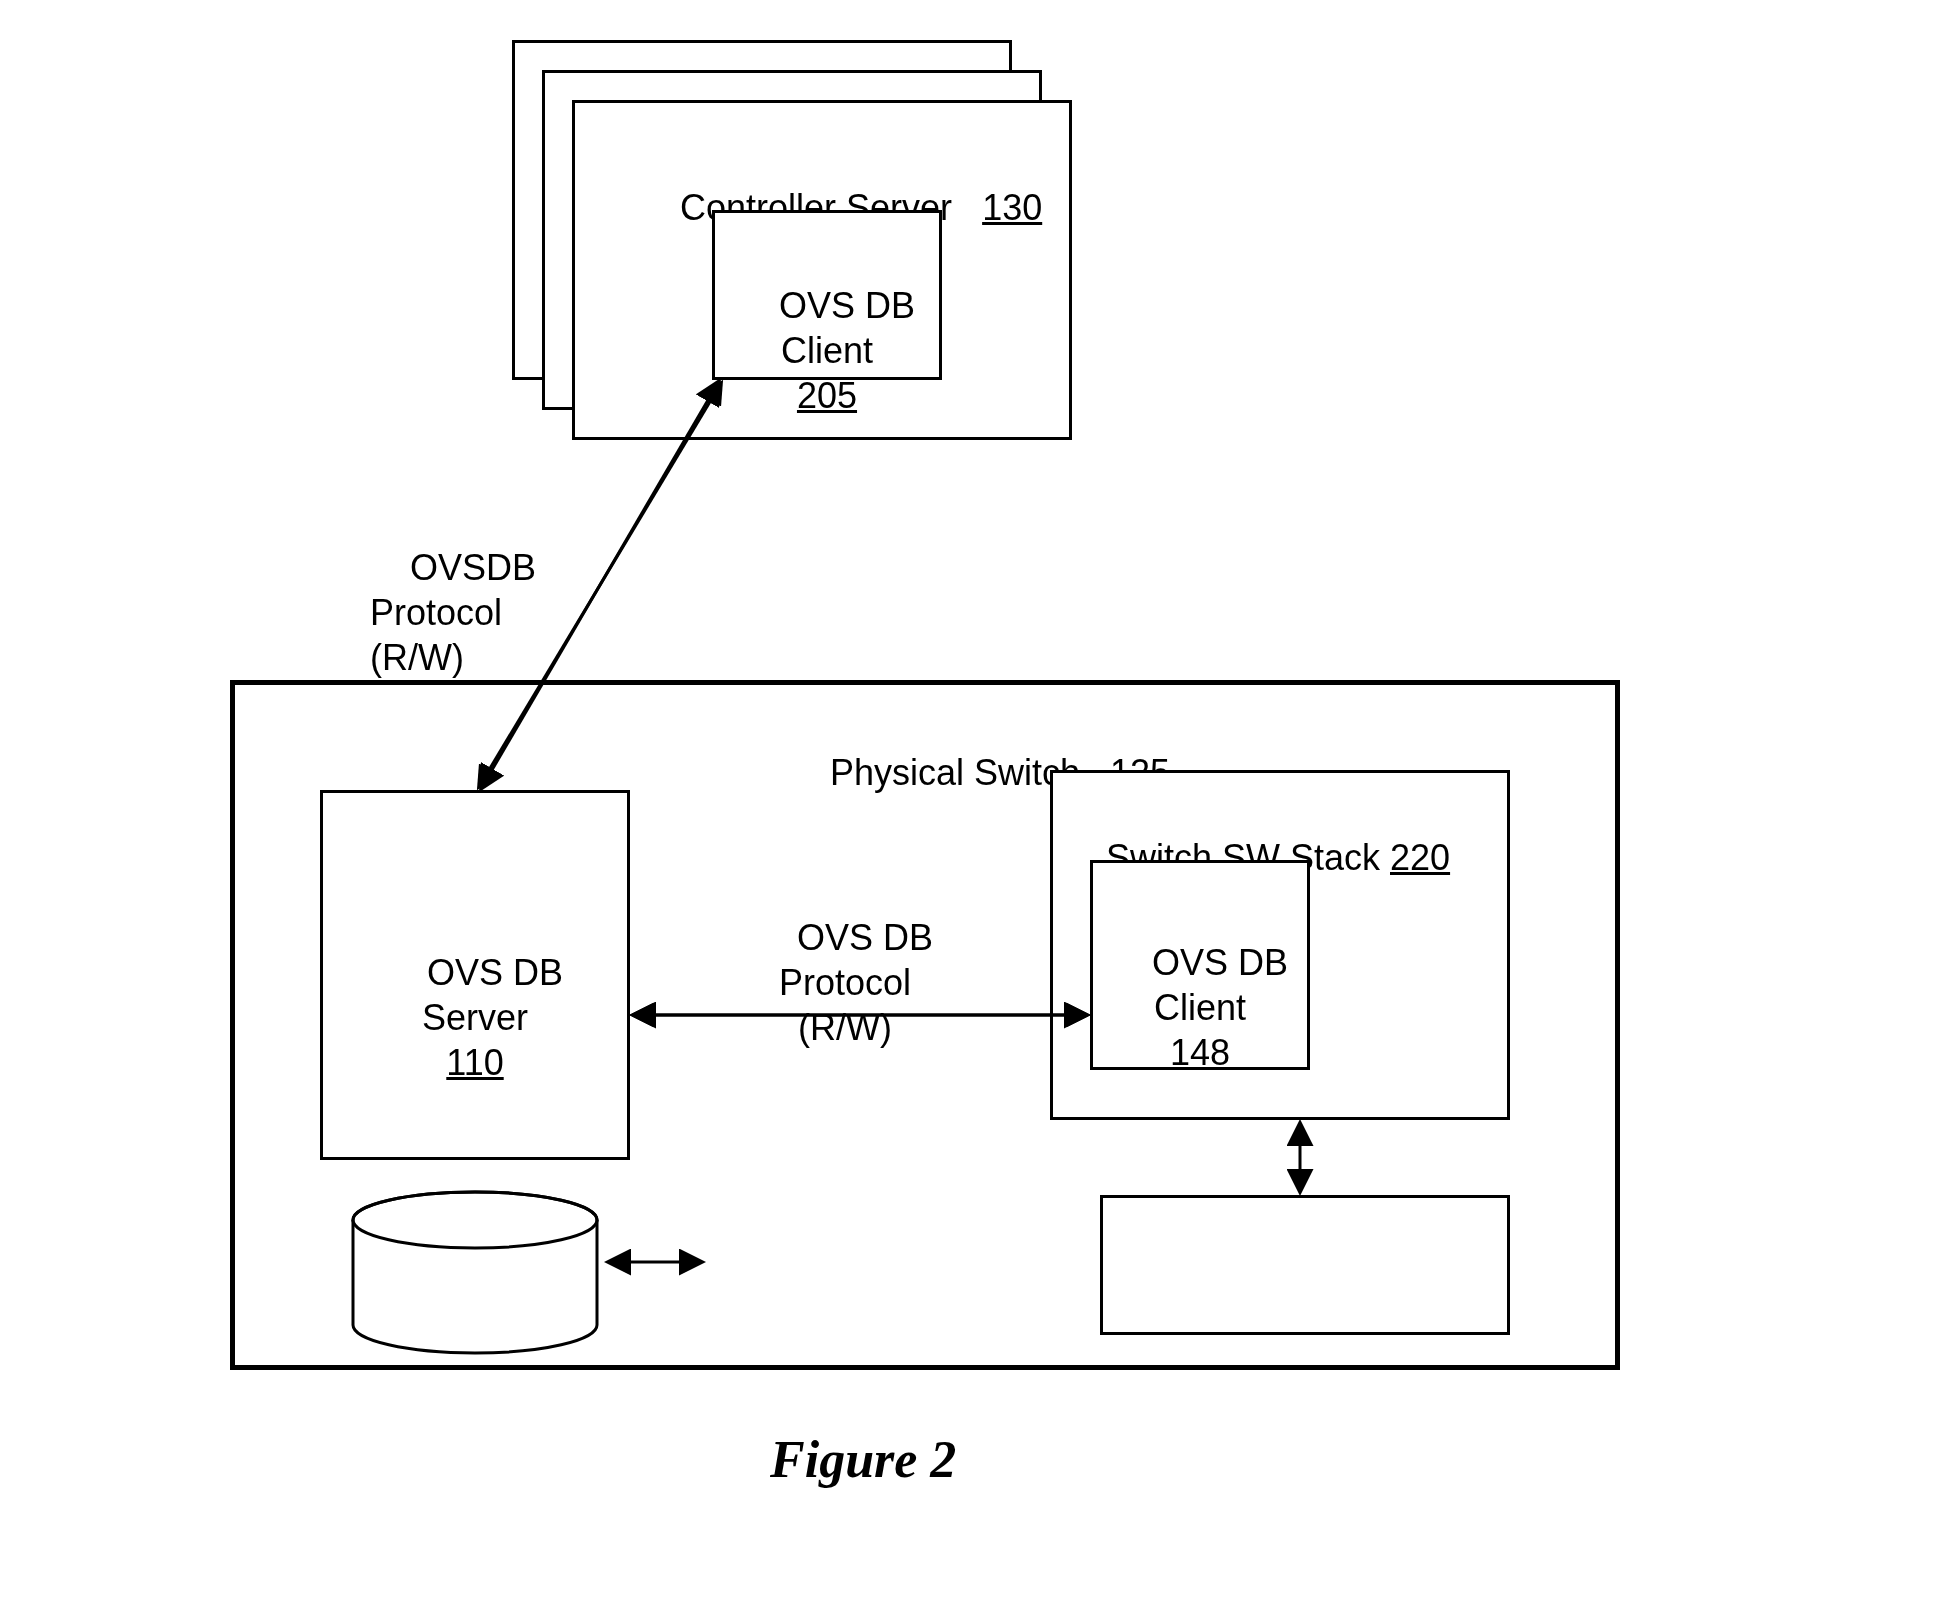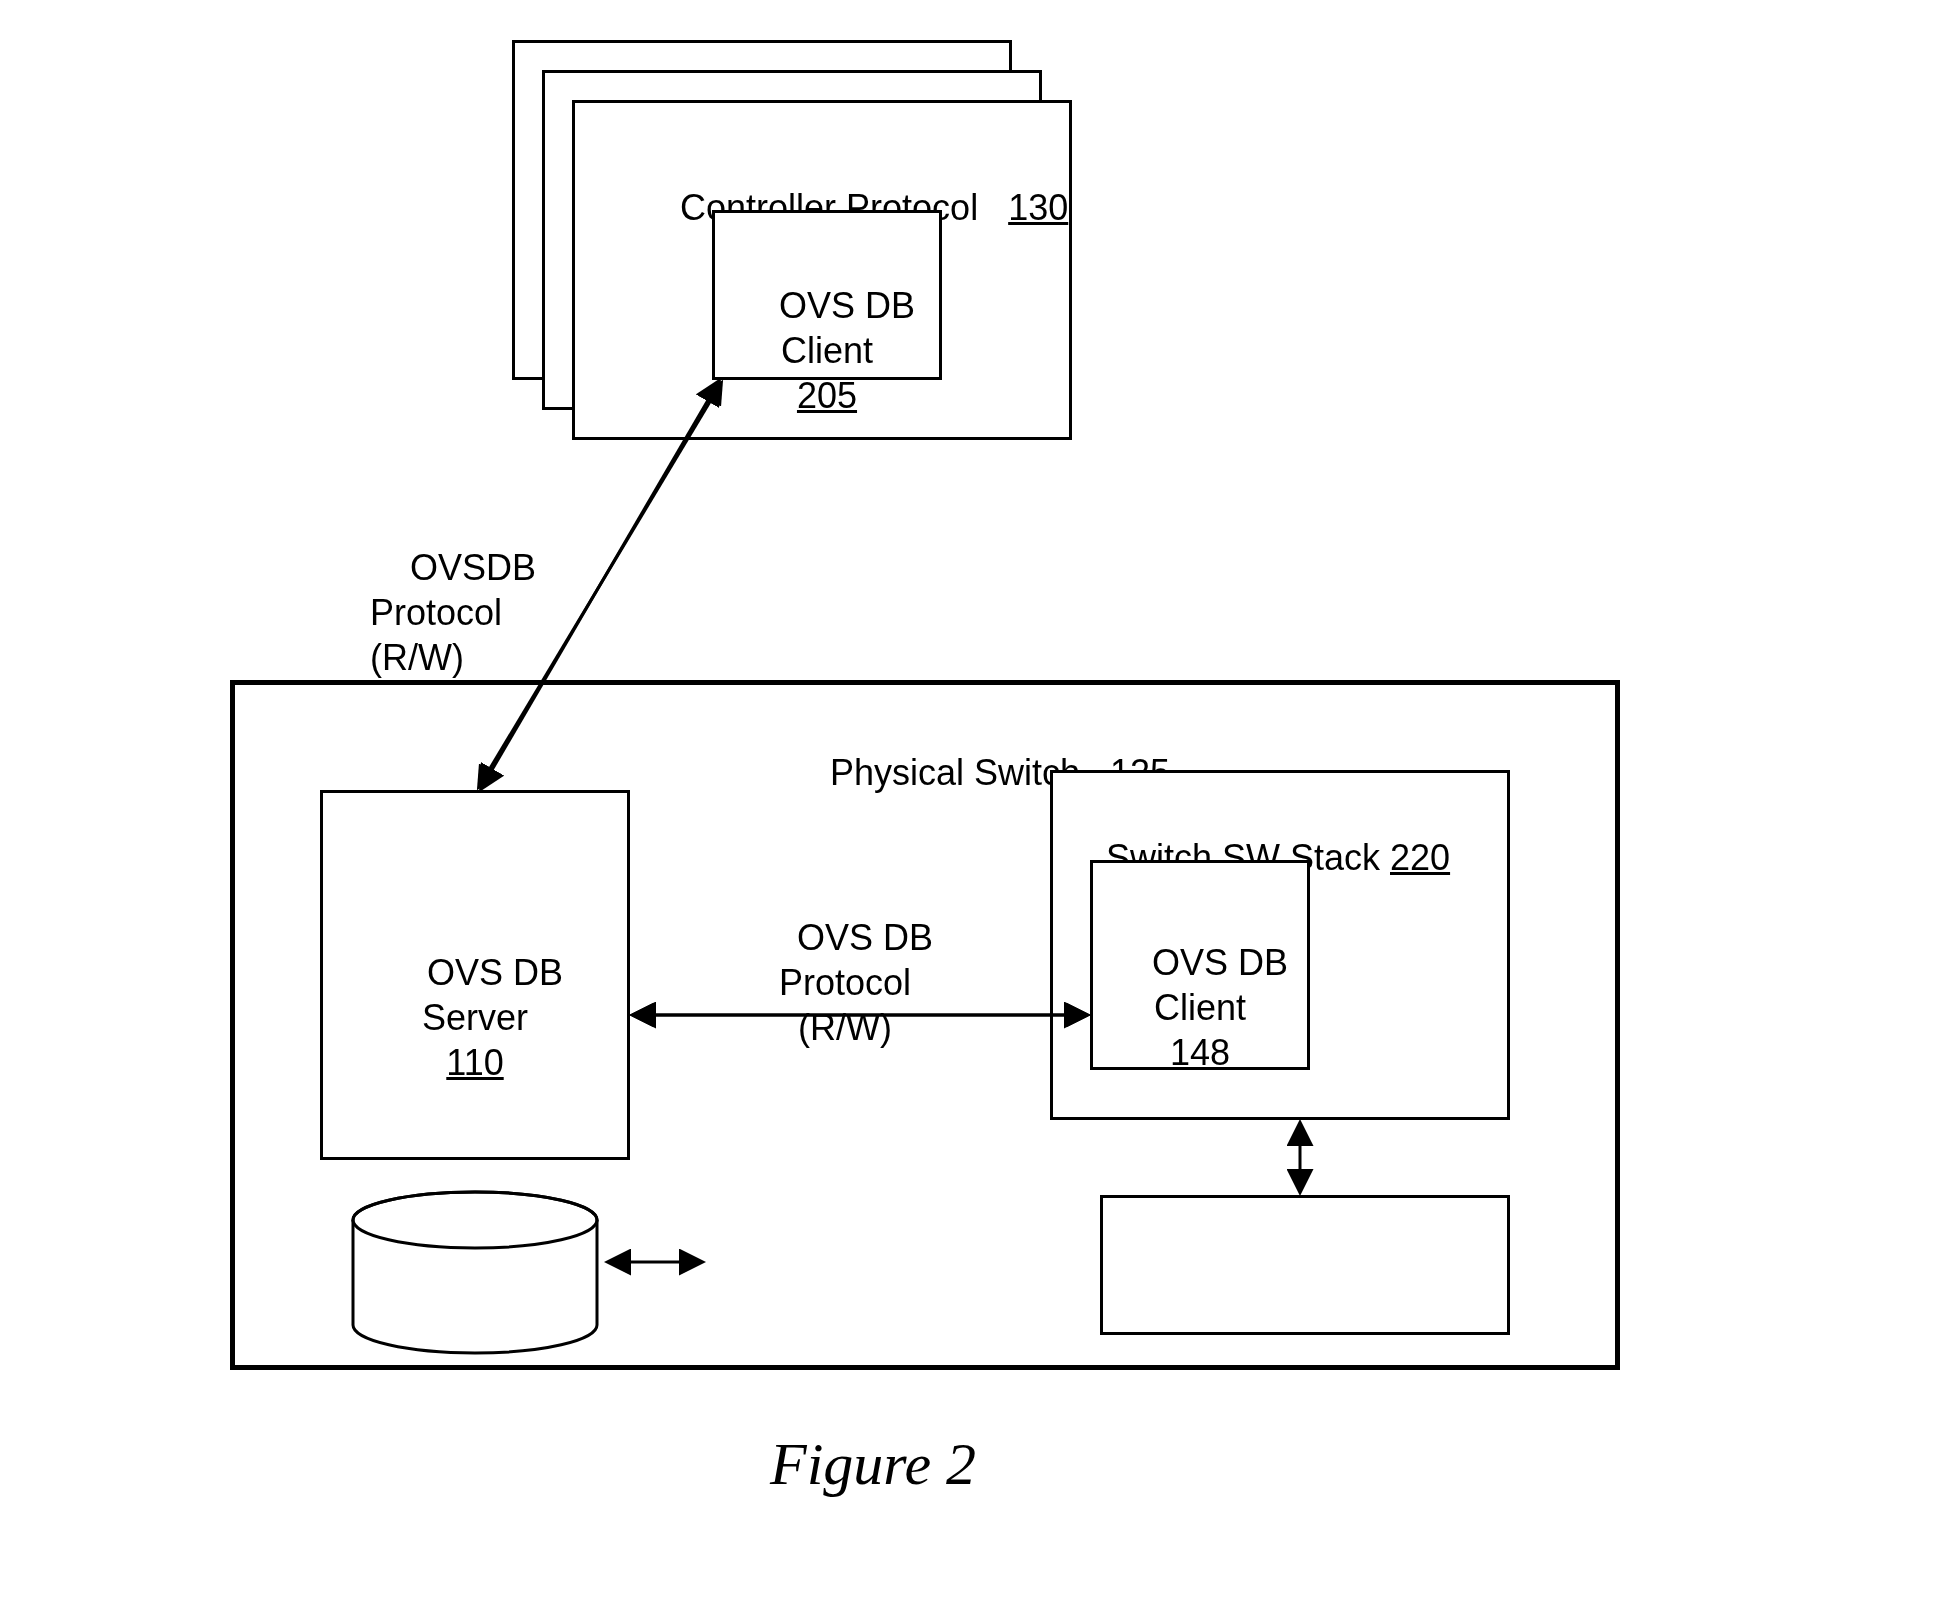--- a/index.html
+++ b/index.html
@@ -28,23 +28,23 @@
     position: absolute;
     font-size: 36px;
     color: #000;
     text-align: center;
     line-height: 1.25;
     white-space: pre;
   }
   .label .num { text-decoration: underline; }
   .figcap {
     position: absolute;
-    font-size: 60px;
+    font-size: 52px;
     font-style: italic;
-    font-weight: normal;
+    font-weight: bold;
     font-family: "Times New Roman", Times, serif;
   }
   svg.arrows {
     position: absolute;
     left: 0; top: 0;
     width: 1938px; height: 1601px;
     pointer-events: none;
   }
   .cyl {
     position: absolute;
@@ -53,21 +53,21 @@
 </head>
 <body>
 
 <div class="canvas">
 
   <div class="box" style="left:512px; top:40px; width:500px; height:340px;"></div>
   <div class="box" style="left:542px; top:70px; width:500px; height:340px;"></div>
   <div class="box" style="left:572px; top:100px; width:500px; height:340px;"></div>
 
   <div class="label" style="left:640px; top:140px; width:380px;">
-    <span>Controller Protocol</span>   <span class="num">130</span>
+    <span>Controller Server</span>   <span class="num">130</span>
   </div>
 
   <div class="box" style="left:712px; top:210px; width:230px; height:170px;"></div>
   <div class="label" style="left:712px; top:238px; width:230px;">
     <span>OVS DB
 Client</span>
 <span class="num">205</span>
   </div>
 
   <div class="label" style="left:370px; top:500px; width:200px; text-align:left;">

